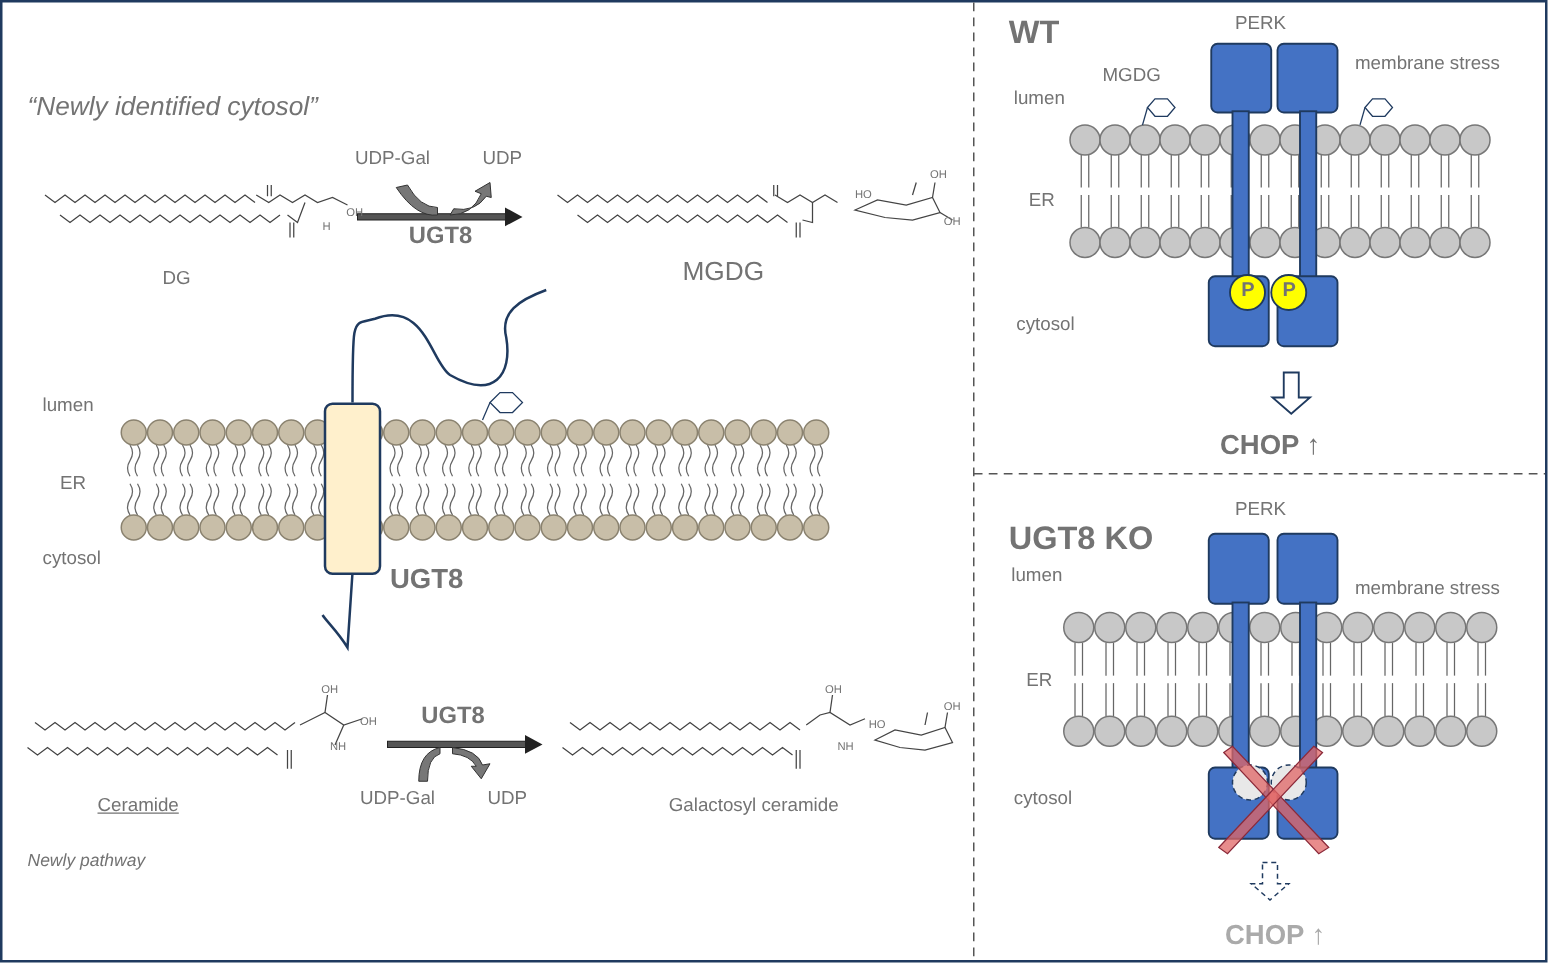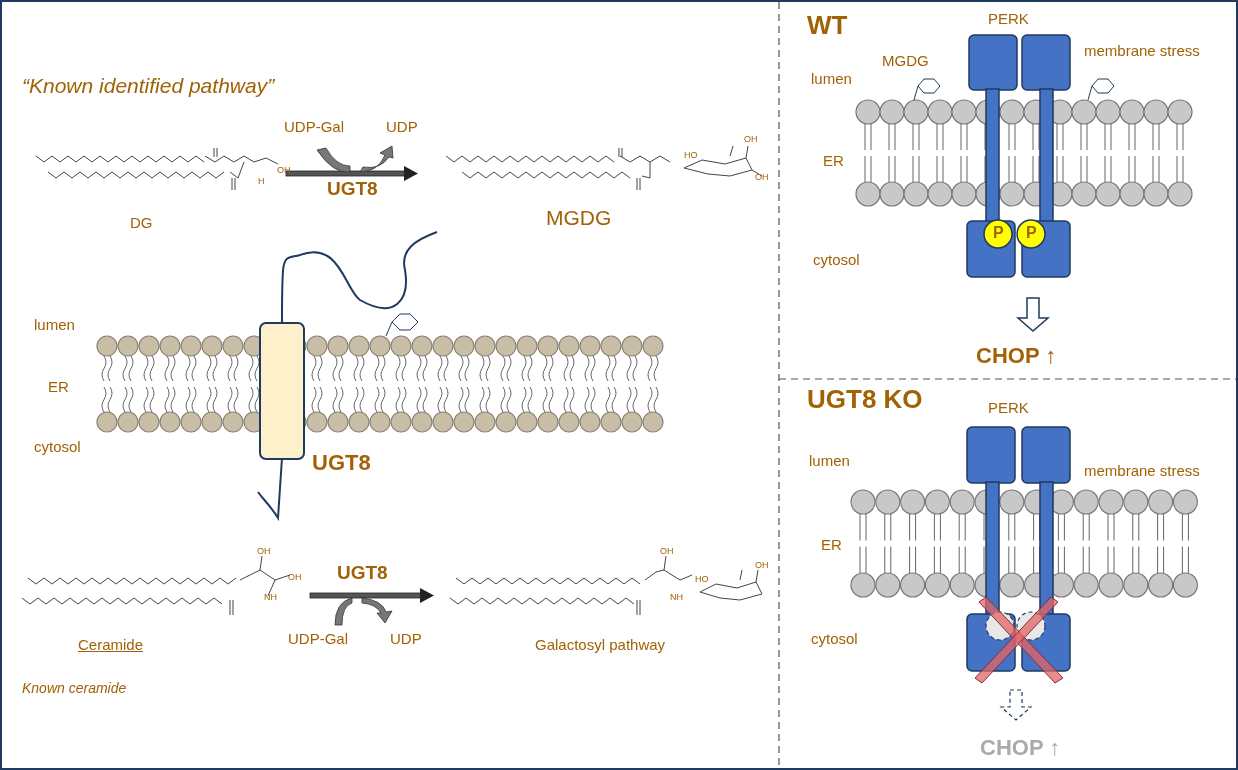--- a/index.html
+++ b/index.html
@@ -1,19 +1,19 @@
 <!DOCTYPE html>
 <html><head>
 <meta charset="utf-8">
 <style>
   html, body { margin:0; padding:0; background:#fff; }
   body { width:1238px; height:770px; position:relative; overflow:hidden; font-family:"Liberation Sans", sans-serif; }
   #frame { position:absolute; left:0; top:0; width:1234px; height:766px; border:2px solid #1f3a5f; }
   svg { position:absolute; left:0; top:0; }
-  .t { position:absolute; white-space:nowrap; color:#a16207; font-family:"Liberation Sans", sans-serif; }
+  .t { position:absolute; white-space:nowrap; color:#737373; font-family:"Liberation Sans", sans-serif; }
   .ital { font-style:italic; }
   .bold { font-weight:bold; }
 </style>
 </head>
 <body>
 
 <div id="frame"></div>
 
 <svg id="art" width="1238" height="770" viewBox="0 0 1238 770">
 
@@ -464,61 +464,61 @@
     <circle cx="1000" cy="626" r="14"></circle>
     <circle cx="1031" cy="626" r="14"></circle>
   </g>
     <g stroke="#8b2a3a" stroke-width="1" fill="#e06666" fill-opacity="0.75">
     <polygon points="979,602 986,597 1063,678 1055,683"></polygon>
     <polygon points="1051,597 1058,602 982,683 975,678"></polygon>
   </g>
     <rect x="260" y="323" width="44" height="136" rx="6" fill="#fff0cc" stroke="#1f3a5f" stroke-width="2"></rect>
   </svg>
 
-<div class="t ital" style="left:22px;top:74px;font-size:21px;">“Known identified pathway”</div>
+<div class="t ital" style="left:22px;top:74px;font-size:21px;">“Newly identified cytosol”</div>
 <div class="t" style="left:284px;top:118px;font-size:15px;">UDP-Gal</div>
 <div class="t" style="left:386px;top:118px;font-size:15px;">UDP</div>
 <div class="t bold" style="left:327px;top:178px;font-size:19px;">UGT8</div>
 <div class="t" style="left:130px;top:214px;font-size:15px;">DG</div>
 <div class="t" style="left:546px;top:206px;font-size:21px;">MGDG</div>
 <div class="t" style="left:277px;top:165px;font-size:9px;">OH</div>
 <div class="t" style="left:258px;top:176px;font-size:9px;">H</div>
 <div class="t" style="left:684px;top:150px;font-size:9px;">HO</div>
 <div class="t" style="left:744px;top:134px;font-size:9px;">OH</div>
 <div class="t" style="left:755px;top:172px;font-size:9px;">OH</div>
 
 <div class="t" style="left:34px;top:316px;font-size:15px;">lumen</div>
 <div class="t" style="left:48px;top:378px;font-size:15px;">ER</div>
 <div class="t" style="left:34px;top:438px;font-size:15px;">cytosol</div>
 <div class="t bold" style="left:312px;top:450px;font-size:22px;">UGT8</div>
 
 <div class="t bold" style="left:337px;top:562px;font-size:19px;">UGT8</div>
 <div class="t" style="left:288px;top:630px;font-size:15px;">UDP-Gal</div>
 <div class="t" style="left:390px;top:630px;font-size:15px;">UDP</div>
 <div class="t" style="left:78px;top:636px;font-size:15px;text-decoration:underline;">Ceramide</div>
-<div class="t" style="left:535px;top:636px;font-size:15px;">Galactosyl pathway</div>
-<div class="t ital" style="left:22px;top:680px;font-size:14px;">Known ceramide</div>
+<div class="t" style="left:535px;top:636px;font-size:15px;">Galactosyl ceramide</div>
+<div class="t ital" style="left:22px;top:680px;font-size:14px;">Newly pathway</div>
 <div class="t" style="left:257px;top:546px;font-size:9px;">OH</div>
 <div class="t" style="left:288px;top:572px;font-size:9px;">OH</div>
 <div class="t" style="left:264px;top:592px;font-size:9px;">NH</div>
 <div class="t" style="left:660px;top:546px;font-size:9px;">OH</div>
 <div class="t" style="left:670px;top:592px;font-size:9px;">NH</div>
 <div class="t" style="left:695px;top:574px;font-size:9px;">HO</div>
 <div class="t" style="left:755px;top:560px;font-size:9px;">OH</div>
 
 <div class="t bold" style="left:807px;top:10px;font-size:26px;">WT</div>
 <div class="t" style="left:988px;top:10px;font-size:15px;">PERK</div>
 <div class="t" style="left:882px;top:52px;font-size:15px;">MGDG</div>
 <div class="t" style="left:1084px;top:42px;font-size:15px;">membrane stress</div>
 <div class="t" style="left:811px;top:70px;font-size:15px;">lumen</div>
 <div class="t" style="left:823px;top:152px;font-size:15px;">ER</div>
 <div class="t" style="left:813px;top:251px;font-size:15px;">cytosol</div>
 <div class="t bold" style="left:993px;top:224px;font-size:16px;">P</div>
 <div class="t bold" style="left:1026px;top:224px;font-size:16px;">P</div>
 <div class="t bold" style="left:976px;top:343px;font-size:22px;">CHOP ↑</div>
 
-<div class="t bold" style="left:807px;top:384px;font-size:26px;">UGT8 KO</div>
+<div class="t bold" style="left:807px;top:415px;font-size:26px;">UGT8 KO</div>
 <div class="t" style="left:988px;top:399px;font-size:15px;">PERK</div>
 <div class="t" style="left:1084px;top:462px;font-size:15px;">membrane stress</div>
 <div class="t" style="left:809px;top:452px;font-size:15px;">lumen</div>
 <div class="t" style="left:821px;top:536px;font-size:15px;">ER</div>
 <div class="t" style="left:811px;top:630px;font-size:15px;">cytosol</div>
 <div class="t bold" style="left:980px;top:735px;font-size:22px;color:#aaaaaa;">CHOP ↑</div>
 
 </body></html>

